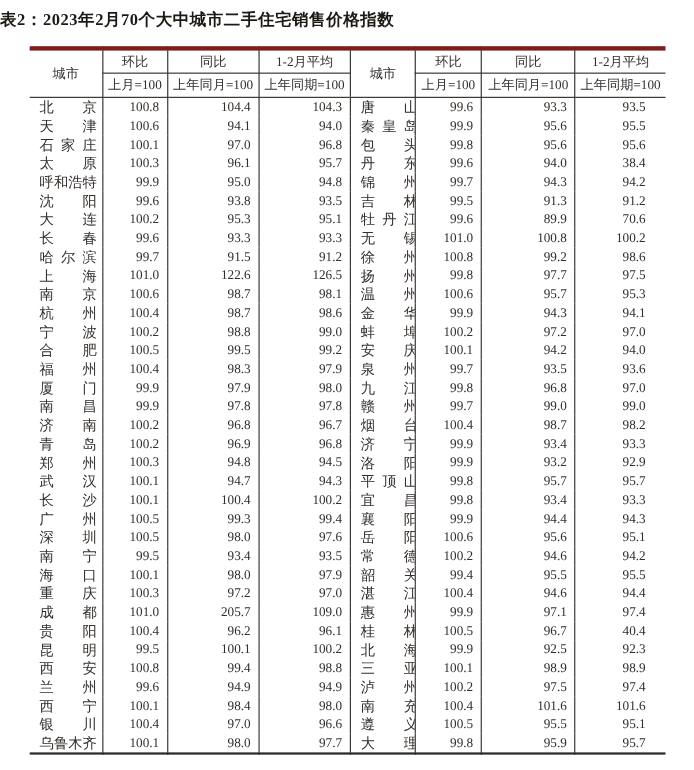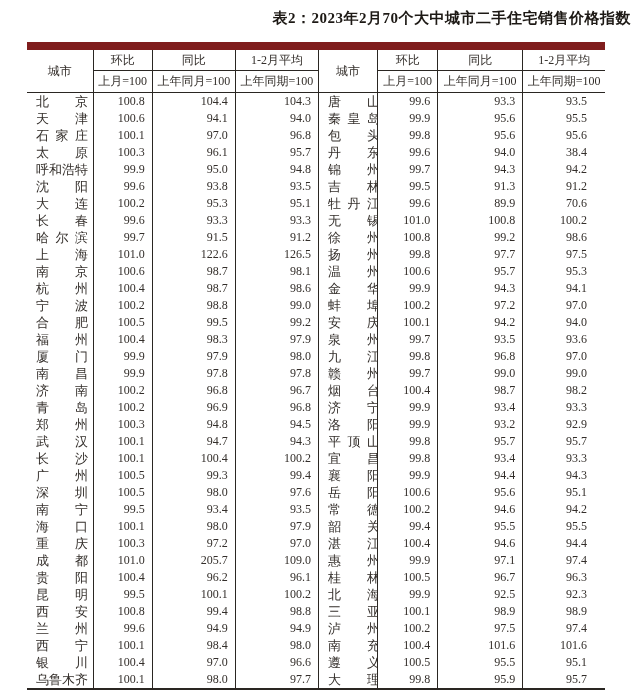--- a/index.html
+++ b/index.html
@@ -9,32 +9,32 @@
   }
   body {
     width: 631px;
     height: 700px;
     font-family: "Liberation Serif", serif;
     color: #332e2a;
     overflow: hidden;
   }
   .title {
     padding-top: 9px;
-    text-align: right;
+    text-align: left;
     font-size: 15px;
     font-weight: bold;
     color: #1d1915;
     letter-spacing: 0.5px;
   }
   table.idx {
     border-collapse: collapse;
     table-layout: fixed;
     width: 578px;
     margin: 14px 0 0 27px;
-    border-top: 8px solid #7f1d1d;
+    border-top: 4px solid #7f1d1d;
     border-bottom: 2px solid #2a2622;
   }
   .idx th, .idx td {
     padding: 0;
     font-weight: normal;
     font-size: 12px;
     color: #332e2a;
     white-space: nowrap;
     overflow: hidden;
   }
@@ -374,21 +374,21 @@
           <td class="num last">97.4</td>
         </tr>
         <tr>
           <td class="city bR"><span class="cname">贵阳</span></td>
           <td class="num bR">100.4</td>
           <td class="num bR">96.2</td>
           <td class="num bR">96.1</td>
           <td class="city bR"><span class="cname">桂林</span></td>
           <td class="num bR">100.5</td>
           <td class="num bR">96.7</td>
-          <td class="num last">96.3</td>
+          <td class="num last">40.4</td>
         </tr>
         <tr>
           <td class="city bR"><span class="cname">昆明</span></td>
           <td class="num bR">99.5</td>
           <td class="num bR">100.1</td>
           <td class="num bR">100.2</td>
           <td class="city bR"><span class="cname">北海</span></td>
           <td class="num bR">99.9</td>
           <td class="num bR">92.5</td>
           <td class="num last">92.3</td>

